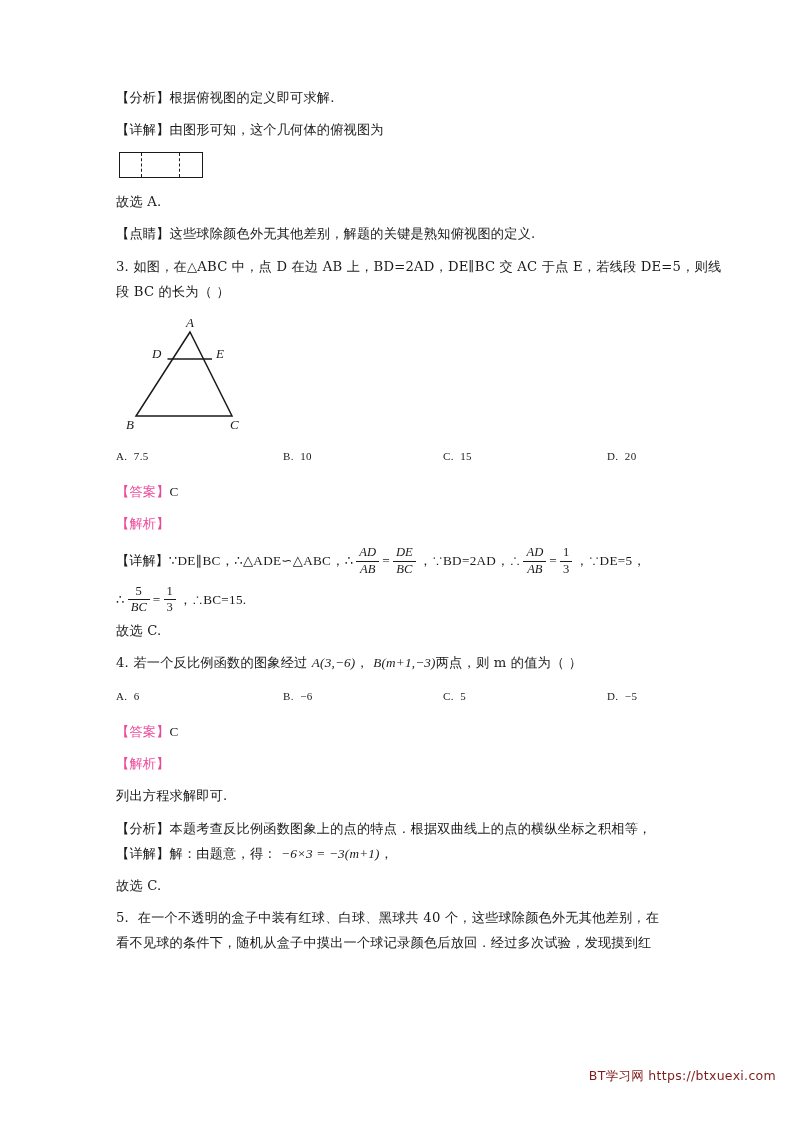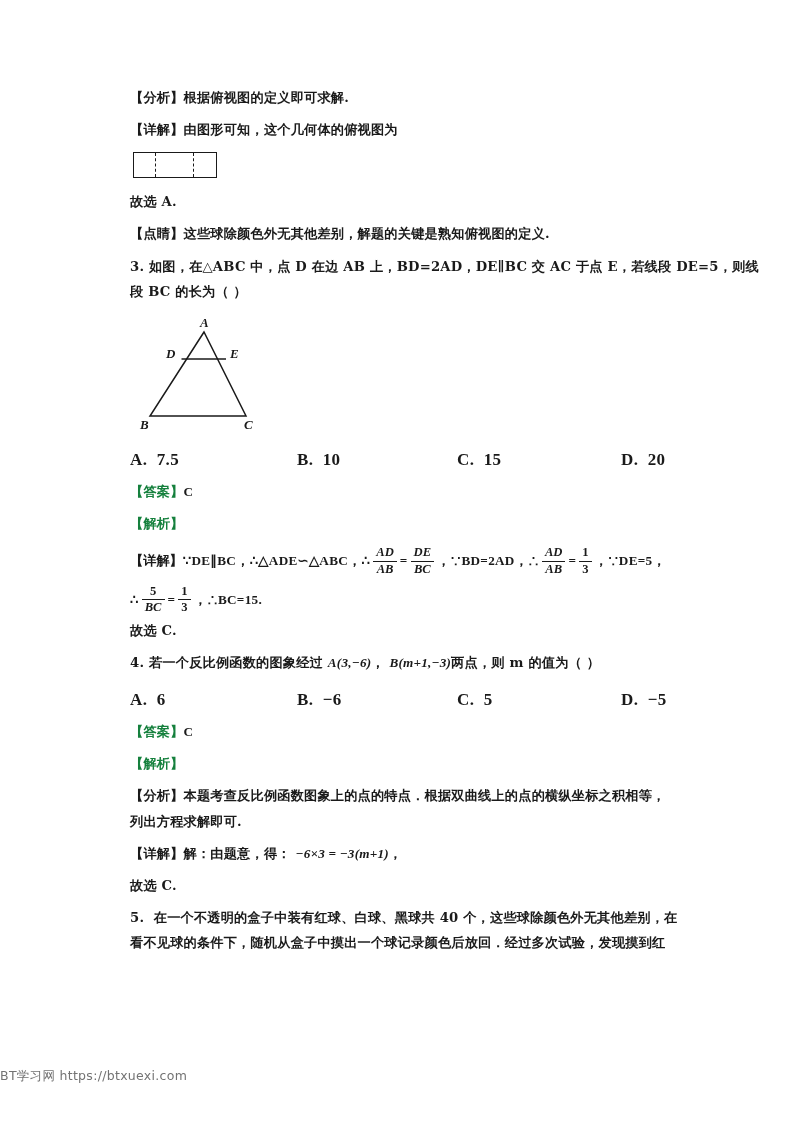--- a/index.html
+++ b/index.html
@@ -16,37 +16,36 @@
     overflow: hidden;
   }
   .page {
     position: absolute;
     left: 0; top: 0;
     width: 793px;
     height: 1122px;
   }
   .content {
     position: absolute;
-    left: 130px;
+    left: 116px;
     top: 88px;
     width: 556px;
-    font-weight: bold;
   }
 
   
   .line {
     font-size: 13.2px;
     line-height: 1.45;
     margin: 0 0 13px 0;
     white-space: nowrap;
     letter-spacing: .2px;
   }
   .tight { margin-bottom: 6px; }
   .tag {
-    color: #15803d;
+    color: #ec4899;
   }
   .cjk { font-family: "DejaVu Serif", "Liberation Serif", serif; }
   .latin { font-family: "Liberation Serif", serif; letter-spacing: .3px; }
   .mi { font-style: italic; font-family: "Liberation Serif", serif; margin-top: 37px; }
 
   
   .rect-figure {
     position: relative;
     width: 84px;
     height: 26px;
@@ -72,21 +71,21 @@
     height: 118px;
     margin: 6px 0 8px 8px;
   }
   .tri-figure svg { display: block; }
 
   
   .options {
     position: relative;
     height: 19px;
     margin: 18px 0 13px 0;
-    font-size: 17px;
+    font-size: 11px;
   }
   .options .opt {
     position: absolute;
     top: 0;
     white-space: nowrap;
     letter-spacing: .4px;
   }
   .opt-a { left: 0px; }
   .opt-b { left: 167px; }
   .opt-c { left: 327px; }
@@ -126,24 +125,24 @@
     font-family: "Liberation Serif", serif;
     letter-spacing: .3px;
   }
 
   
   .footer {
     position: absolute;
     left: 0;
     top: 1068px;
     width: 776px;
-    text-align: left;
+    text-align: right;
     font-family: "DejaVu Sans", "Liberation Sans", sans-serif;
     font-size: 12.5px;
-    color: #737373;
+    color: #7f1d1d;
     letter-spacing: .3px;
   }
 </style>
 </head>
 <body>
 
 <div class="page">
   <div class="content">
 
     <div class="line cjk">
@@ -222,24 +221,24 @@
     </div>
 
     <div class="line cjk">
       <span class="tag">【答案】</span><span class="latin">C</span>
     </div>
 
     <div class="line cjk">
       <span class="tag">【解析】</span>
     </div>
 
+    <div class="line cjk">列出方程求解即可.</div>
     <div class="line cjk tight">
       <span>【分析】</span><span>本题考查反比例函数图象上的点的特点．根据双曲线上的点的横纵坐标之积相等，</span>
     </div>
-    <div class="line cjk">列出方程求解即可.</div>
 
     <div class="line cjk">
       <span>【详解】</span><span>解：由题意，得：</span>&nbsp;<span class="mi">−6×3 = −3(m+1)</span><span>，</span>
     </div>
 
 
     <div class="line cjk">故选 C.</div>
 
     <div class="line cjk tight">
       <span>5.</span>&nbsp;&nbsp;<span>在一个不透明的盒子中装有红球、白球、黑球共 40 个，这些球除颜色外无其他差别，在</span>

